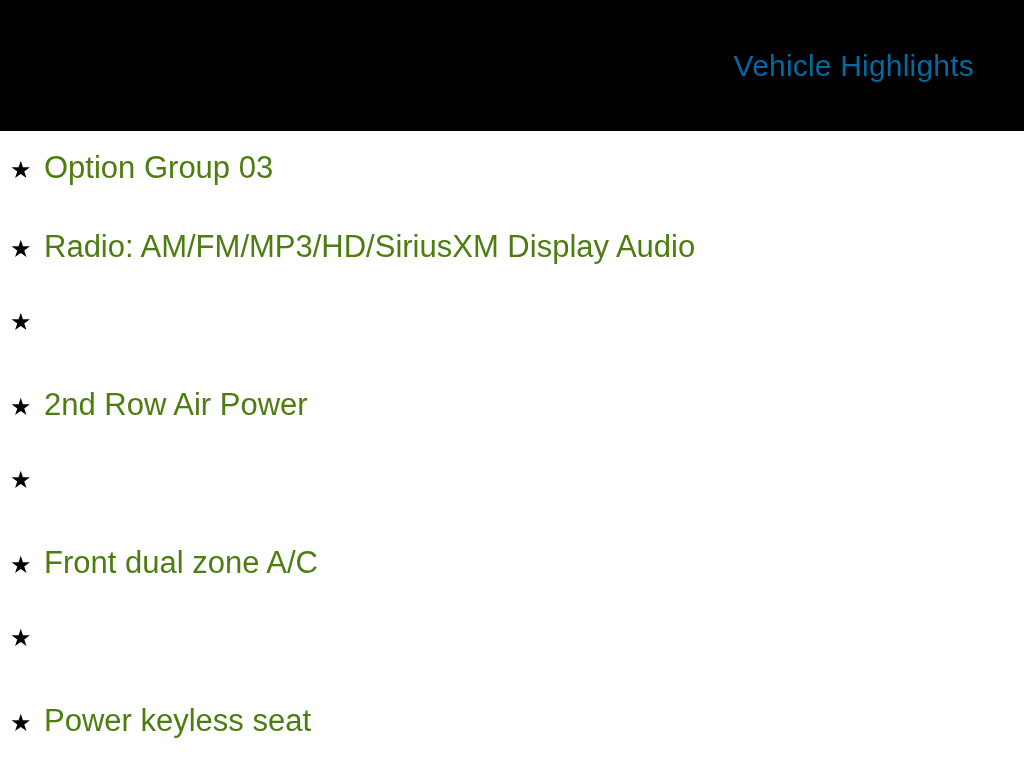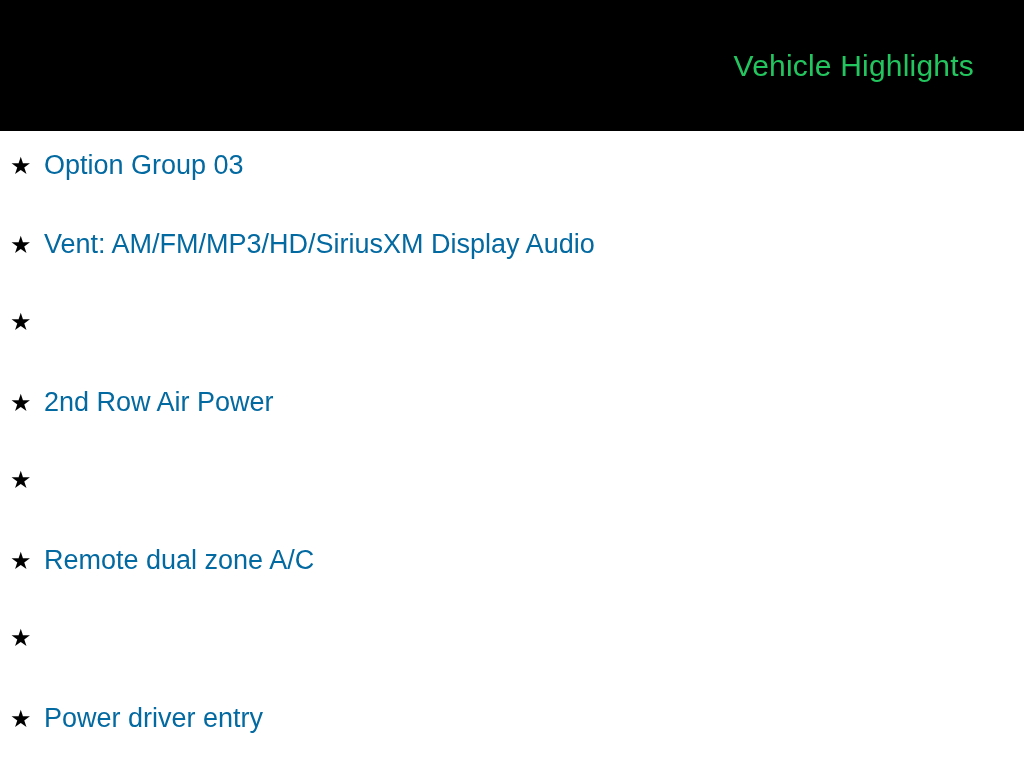--- a/index.html
+++ b/index.html
@@ -23,21 +23,21 @@
     width: 100%;
     height: 131px;
     background: #000000;
     box-sizing: border-box;
     display: flex;
     align-items: center;
     justify-content: flex-end;
     padding-right: 50px;
   }
   .header-title {
-    color: #22c55e;
+    color: #0369a1;
     font-size: 30px;
     font-weight: normal;
     letter-spacing: 0.2px;
     line-height: 1;
   }
   .highlights-list {
     list-style: none;
     margin: 0;
     padding: 0;
     padding-top: 21px;
@@ -50,60 +50,60 @@
     box-sizing: border-box;
   }
   .bullet-star {
     width: 34px;
     flex: 0 0 34px;
     font-size: 24px;
     color: #000000;
     line-height: 1;
   }
   .item-label {
-    font-size: 27px;
-    color: #0369a1;
+    font-size: 31px;
+    color: #4d7c0f;
     line-height: 1;
     white-space: nowrap;
   }
 </style>
 </head>
 <body>
 
 <div class="page">
 
   <div class="header-bar">
     <div class="header-title">Vehicle Highlights</div>
   </div>
 
   <ul class="highlights-list">
     <li class="highlight-item">
       <span class="bullet-star">★</span>
       <span class="item-label">Option Group 03</span>
     </li>
     <li class="highlight-item">
       <span class="bullet-star">★</span>
-      <span class="item-label">Vent: AM/FM/MP3/HD/SiriusXM Display Audio</span>
+      <span class="item-label">Radio: AM/FM/MP3/HD/SiriusXM Display Audio</span>
     </li>
     <li class="highlight-item">
       <span class="bullet-star">★</span>
     </li>
     <li class="highlight-item">
       <span class="bullet-star">★</span>
       <span class="item-label">2nd Row Air Power</span>
     </li>
     <li class="highlight-item">
       <span class="bullet-star">★</span>
     </li>
     <li class="highlight-item">
       <span class="bullet-star">★</span>
-      <span class="item-label">Remote dual zone A/C</span>
+      <span class="item-label">Front dual zone A/C</span>
     </li>
     <li class="highlight-item">
       <span class="bullet-star">★</span>
     </li>
     <li class="highlight-item">
       <span class="bullet-star">★</span>
-      <span class="item-label">Power driver entry</span>
+      <span class="item-label">Power keyless seat</span>
     </li>
   </ul>
 
 </div>
 
 </body></html>

